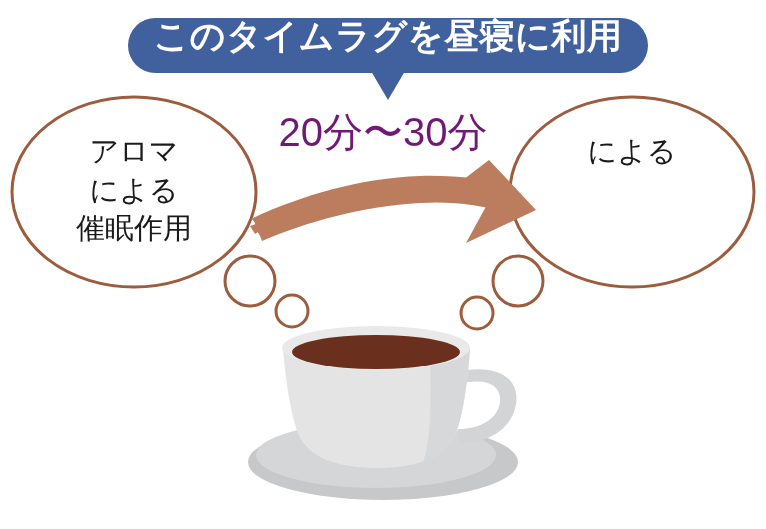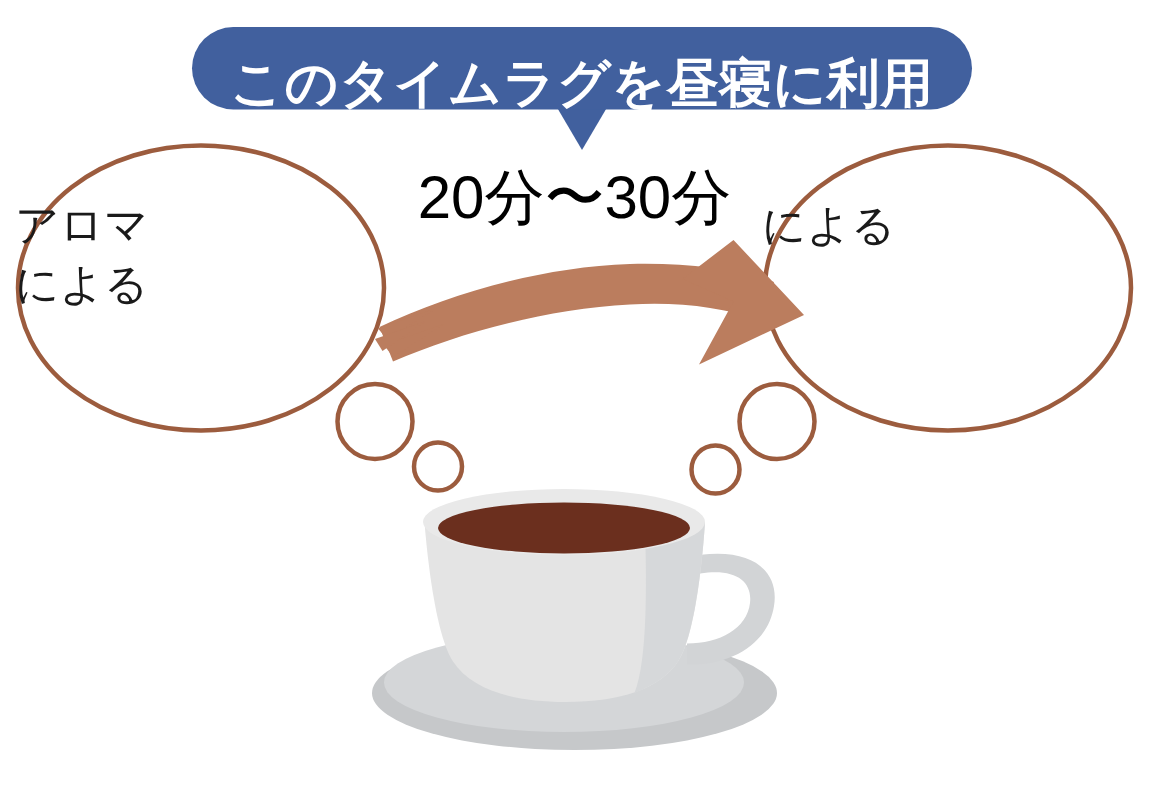--- a/index.html
+++ b/index.html
@@ -27,39 +27,40 @@
 
   
   .banner {
     position: absolute;
     left: 128px;
     top: 18px;
     width: 520px;
     height: 55px;
     border-radius: 28px;
     display: flex;
-    align-items: flex-end;
+    align-items: flex-start;
     justify-content: center;
     box-sizing: border-box;
     z-index: 6;
   }
   .banner-text {
     color: #ffffff;
     font-size: 35px;
     font-weight: bold;
     letter-spacing: 0.5px;
     line-height: 1;
     white-space: nowrap;
     font-family: "Liberation Sans", "DejaVu Sans", sans-serif;
   }
 
   
   .bubble-text {
     position: absolute;
     z-index: 5;
+    text-align: center;
     color: #1a1a1a;
     font-size: 29px;
     line-height: 1.33;
     font-family: "Liberation Serif", "DejaVu Serif", serif;
     white-space: nowrap;
   }
   .bubble-text .ln { display: block; }
 
   #bubble-left-text {
     left: 10px;
@@ -73,21 +74,21 @@
   }
 
   
   .duration {
     position: absolute;
     left: 258px;
     top: 112px;
     width: 250px;
     text-align: center;
     z-index: 5;
-    color: #000000;
+    color: #701a75;
     font-size: 40px;
     line-height: 1;
     white-space: nowrap;
     font-family: "Liberation Sans", "DejaVu Sans", sans-serif;
   }
 </style>
 </head>
 <body>
 
 <div id="stage">
@@ -156,20 +157,21 @@
     </g>
   </svg>
 
   <div class="banner" style="background:#41609e;">
     <span class="banner-text">このタイムラグを昼寝に利用</span>
   </div>
 
   <div id="bubble-left-text" class="bubble-text">
     <span class="ln">アロマ</span>
     <span class="ln">による</span>
+    <span class="ln">催眠作用</span>
   </div>
 
   <div id="bubble-right-text" class="bubble-text">
     <span class="ln">による</span>
   </div>
 
   <div class="duration">20分〜30分</div>
 
 </div>
 

